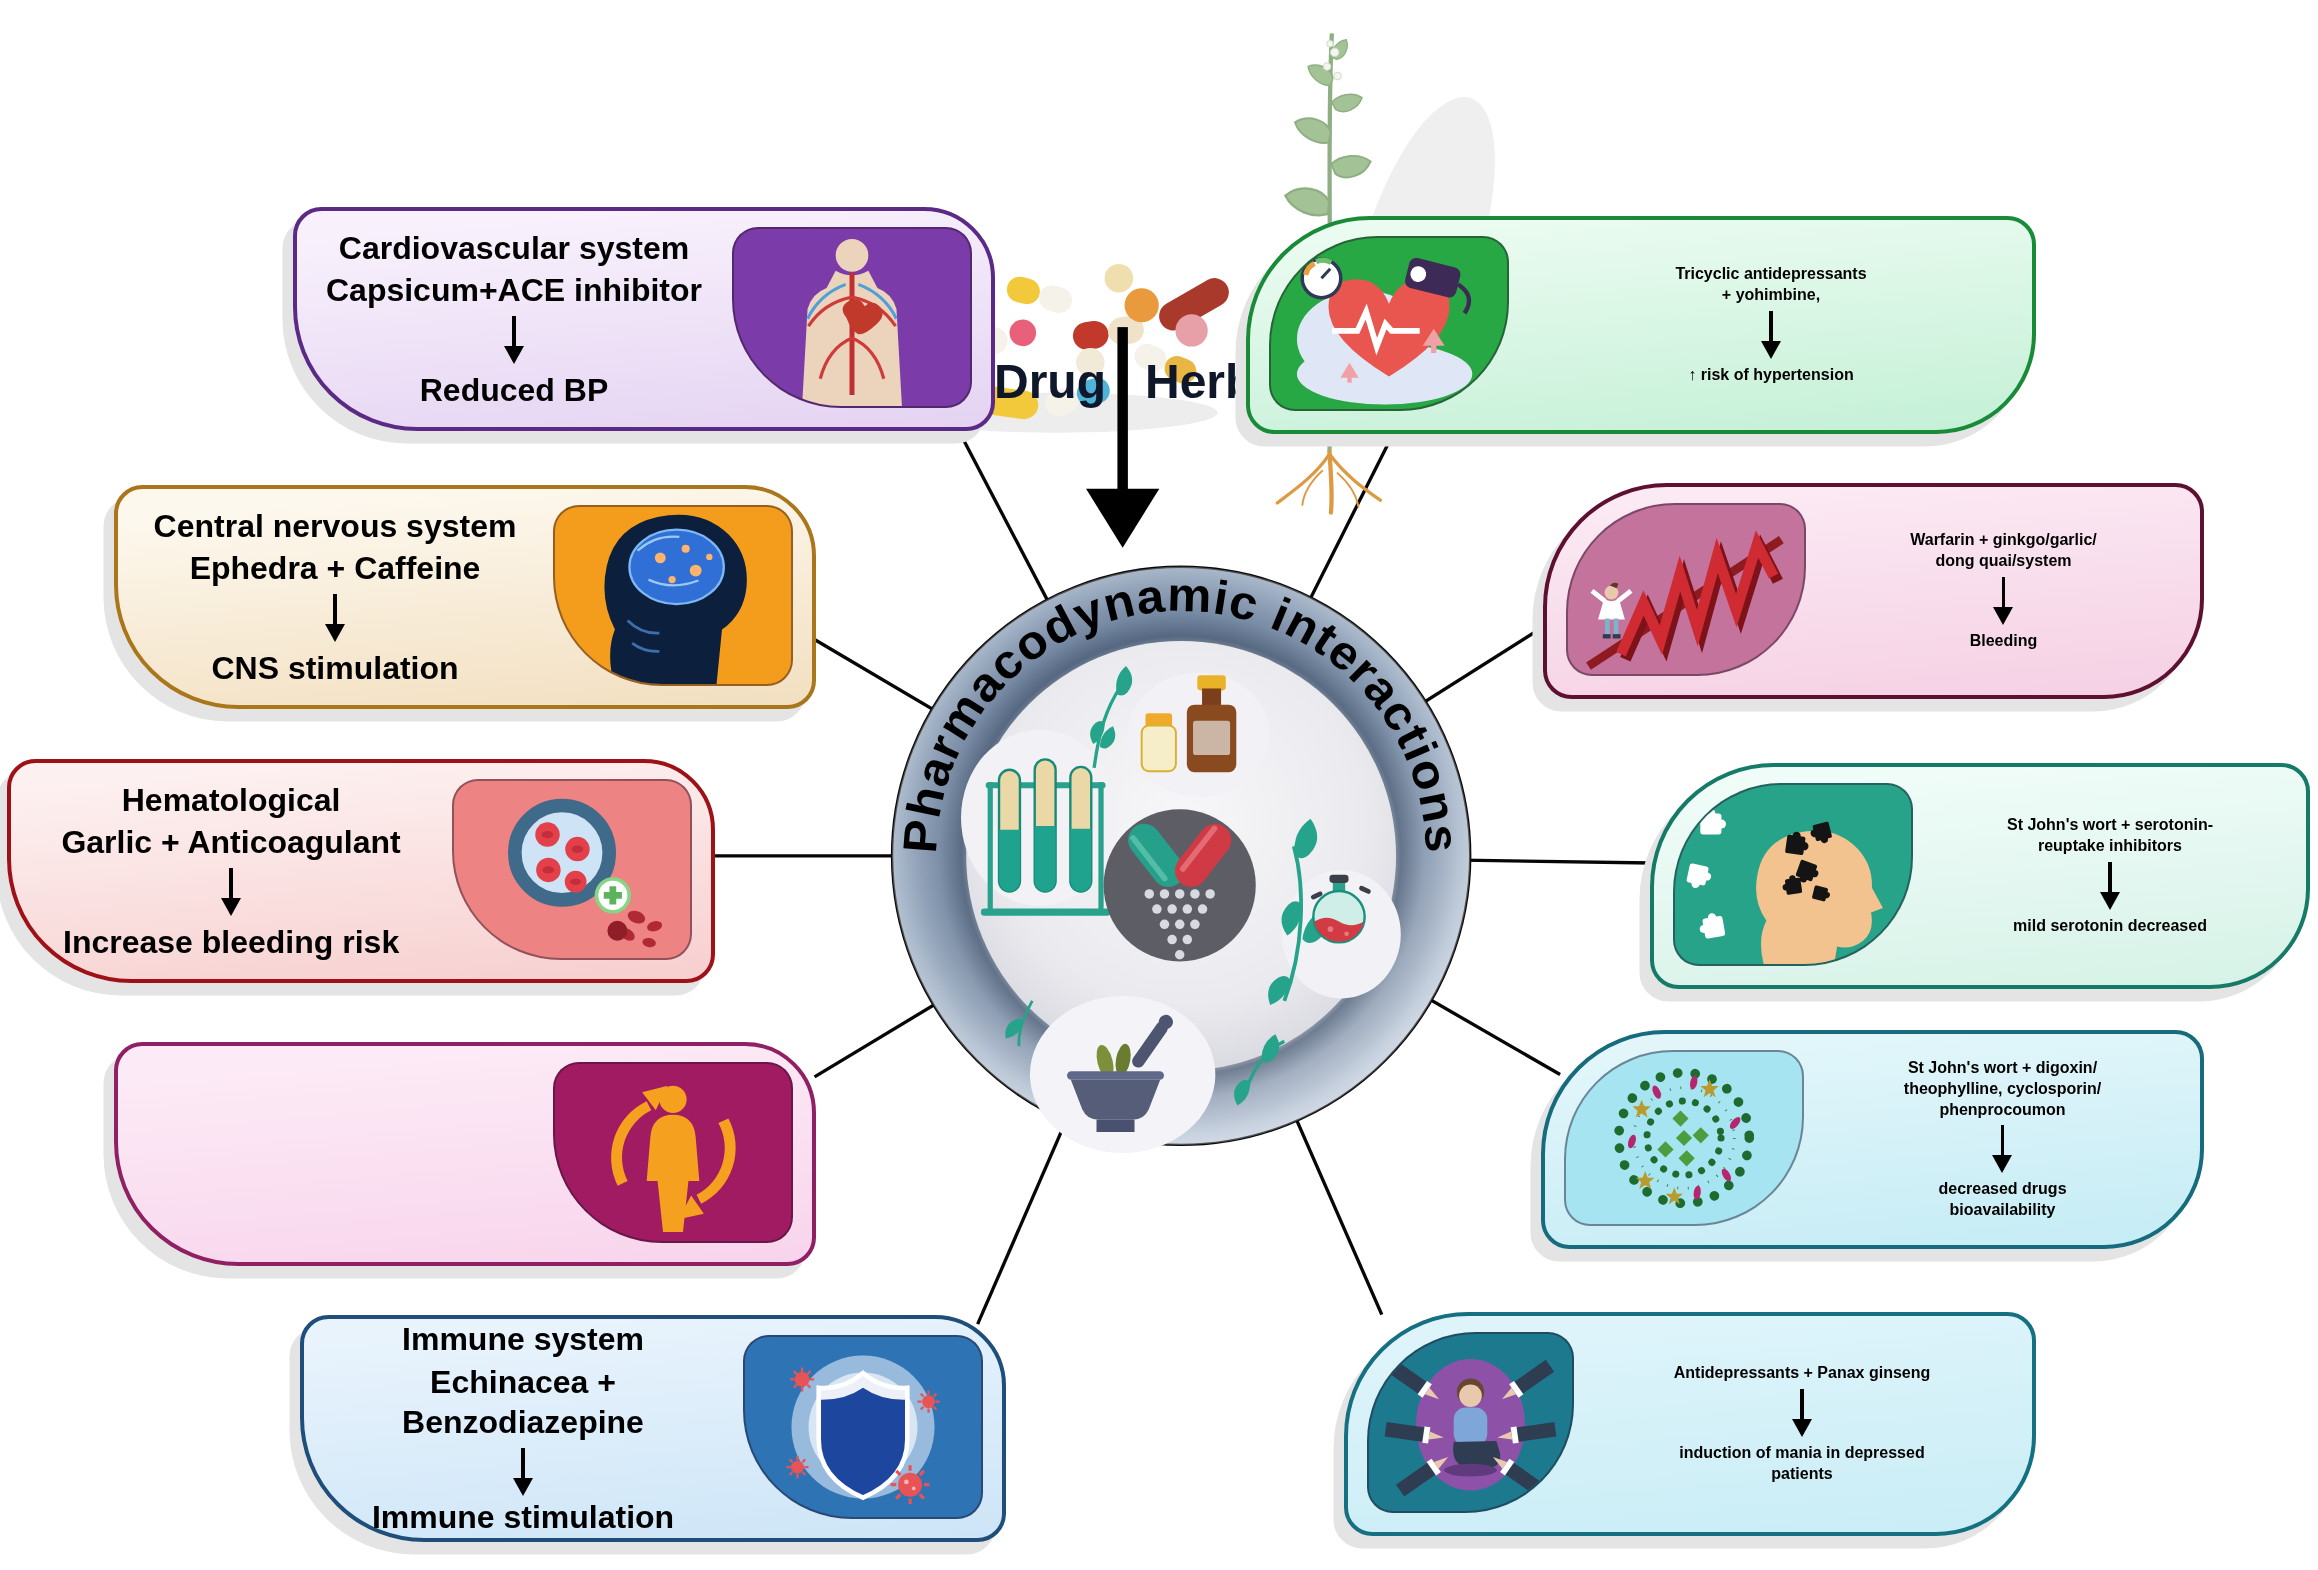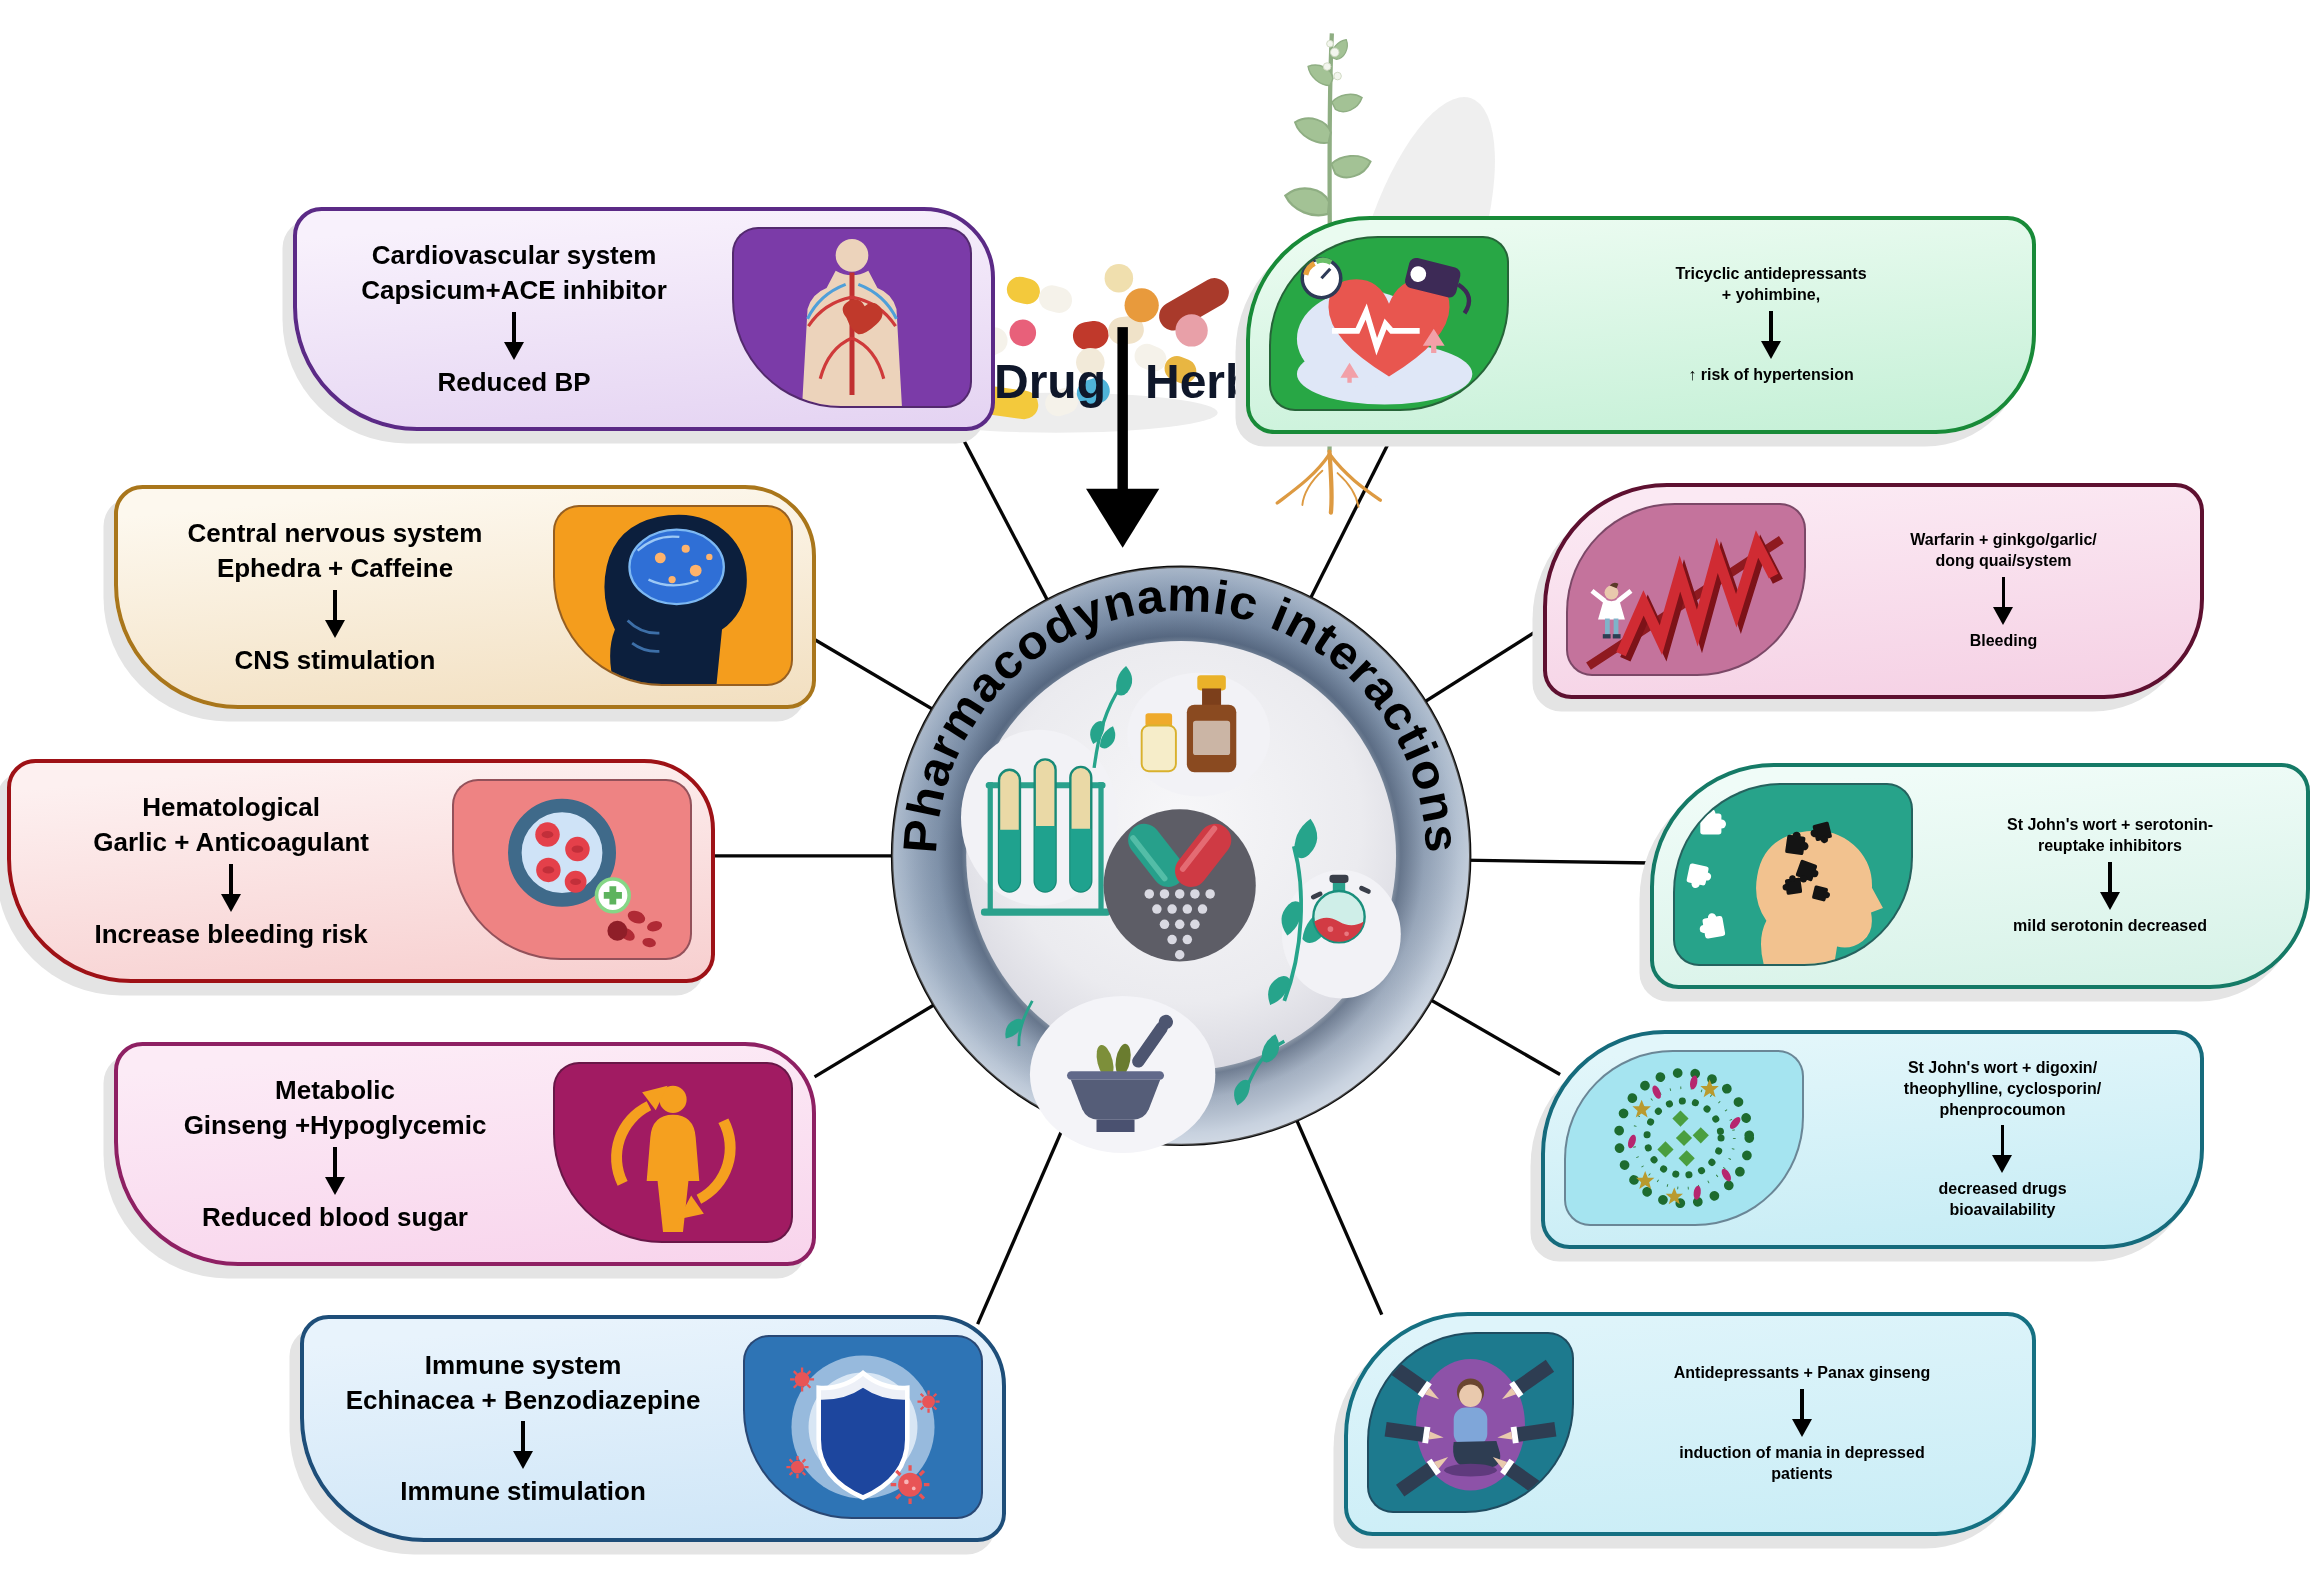--- a/index.html
+++ b/index.html
@@ -13,21 +13,21 @@
        box-shadow:-10.5px 12.4px 0 #e4e4e4}
   .box.left{border-radius:28.5px 71px 28.5px 124px}
   .box.right{border-radius:124px 28.5px 100px 28.5px}
   .panel{position:absolute;background:var(--panel);border:2.4px solid rgba(35,20,40,.45);overflow:hidden}
   .left  .panel{top:16px;right:19px;bottom:19px;width:240px;border-radius:26px 26px 26px 109px}
   .right .panel{top:16px;left:19px;bottom:19px;width:240px;border-radius:109px 26px 109px 26px}
   .right.p-narrow .panel{width:207px}
   .panel svg{width:100%;height:100%;display:block}
   .txt{position:absolute;top:0;bottom:0;display:flex;flex-direction:column;justify-content:center;
        align-items:center;text-align:center;font-weight:700;color:#000;gap:1.9px}
-  .left  .txt{left:23px;right:283px;font-size:26px;line-height:1.27}
+  .left  .txt{left:23px;right:283px;font-size:32px;line-height:1.27}
   .right .txt{left:283px;right:23px;font-size:16px;line-height:1.3}
   .right.p-narrow .txt{left:247px}
   .pre{white-space:pre-line}
   .dn{height:55px;display:flex;justify-content:center;padding-top:2.9px}
   .dn .shaft{width:3.3px;height:31px;background:#000;position:relative;display:block}
   .dn .shaft::after{content:"";position:absolute;top:30px;left:50%;transform:translateX(-50%);
        border:10px solid transparent;border-top:18px solid #000}
   
   .b-cardio   {left:293px; top:207px; width:702px;height:224px}
   .b-cns      {left:114px; top:485px;width:702px;height:224px}
@@ -357,28 +357,20 @@
           <ellipse cx="432" cy="320" rx="17" ry="11" transform="rotate(-15 432 320)"></ellipse>
           <ellipse cx="372" cy="338" rx="18" ry="12" transform="rotate(35 372 338)"></ellipse>
           <ellipse cx="420" cy="356" rx="15" ry="10" transform="rotate(10 420 356)"></ellipse>
           <circle cx="350" cy="330" r="22" fill="#8f1e28"></circle>
         </g>
       </svg>
     </div>
   </div>
 
   <div class="box left b-meta" style="--border: #8e2063; --panel: #a11b62; --bg1: #fcebf6; --bg2: #f8d4ec;">
-    <div class="txt">
-      <div>Metabolic</div>
-      <div>Ginseng +Hypoglycemic</div>
-      <div class="dn">
-          <span class="shaft"></span>
-        </div>
-      <div>Reduced blood sugar</div>
-    </div>
     <div class="panel">
       <svg viewBox="0 0 500 390">
         <g fill="#f5a01f">
           <circle cx="250" cy="78" r="30"></circle>
           <path d="M250 112 q46 0 50 50 l8 96 h-24 l-12 112 h-44 l-12 -112 h-24 l8 -96 q4 -50 50 -50 z"></path>
           <path d="M128 268 a138 138 0 0 1 64 -186 l10 20 a116 116 0 0 0 -52 156 z"></path>
           <polygon points="182,62 238,48 212,102"></polygon>
           <path d="M372 120 a138 138 0 0 1 -60 188 l-10 -20 a116 116 0 0 0 48 -158 z"></path>
           <polygon points="318,330 262,342 290,290"></polygon>
         </g>

